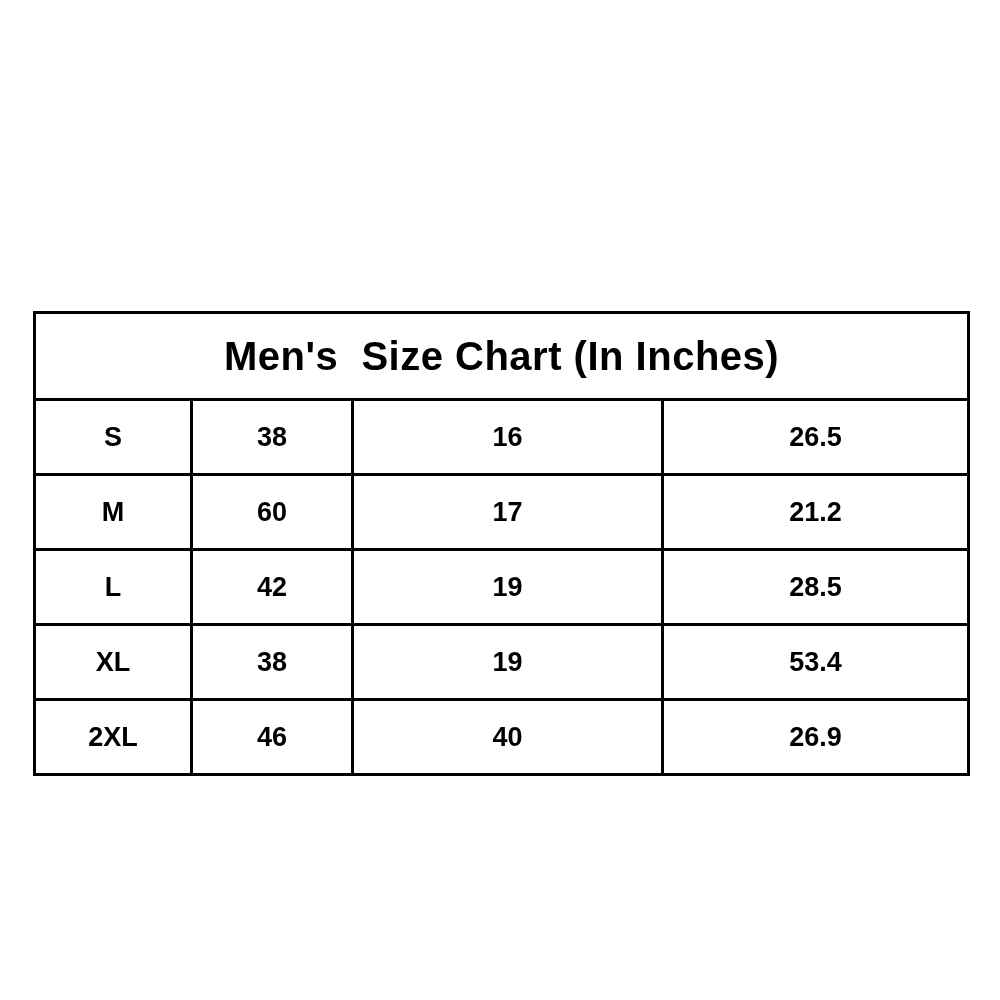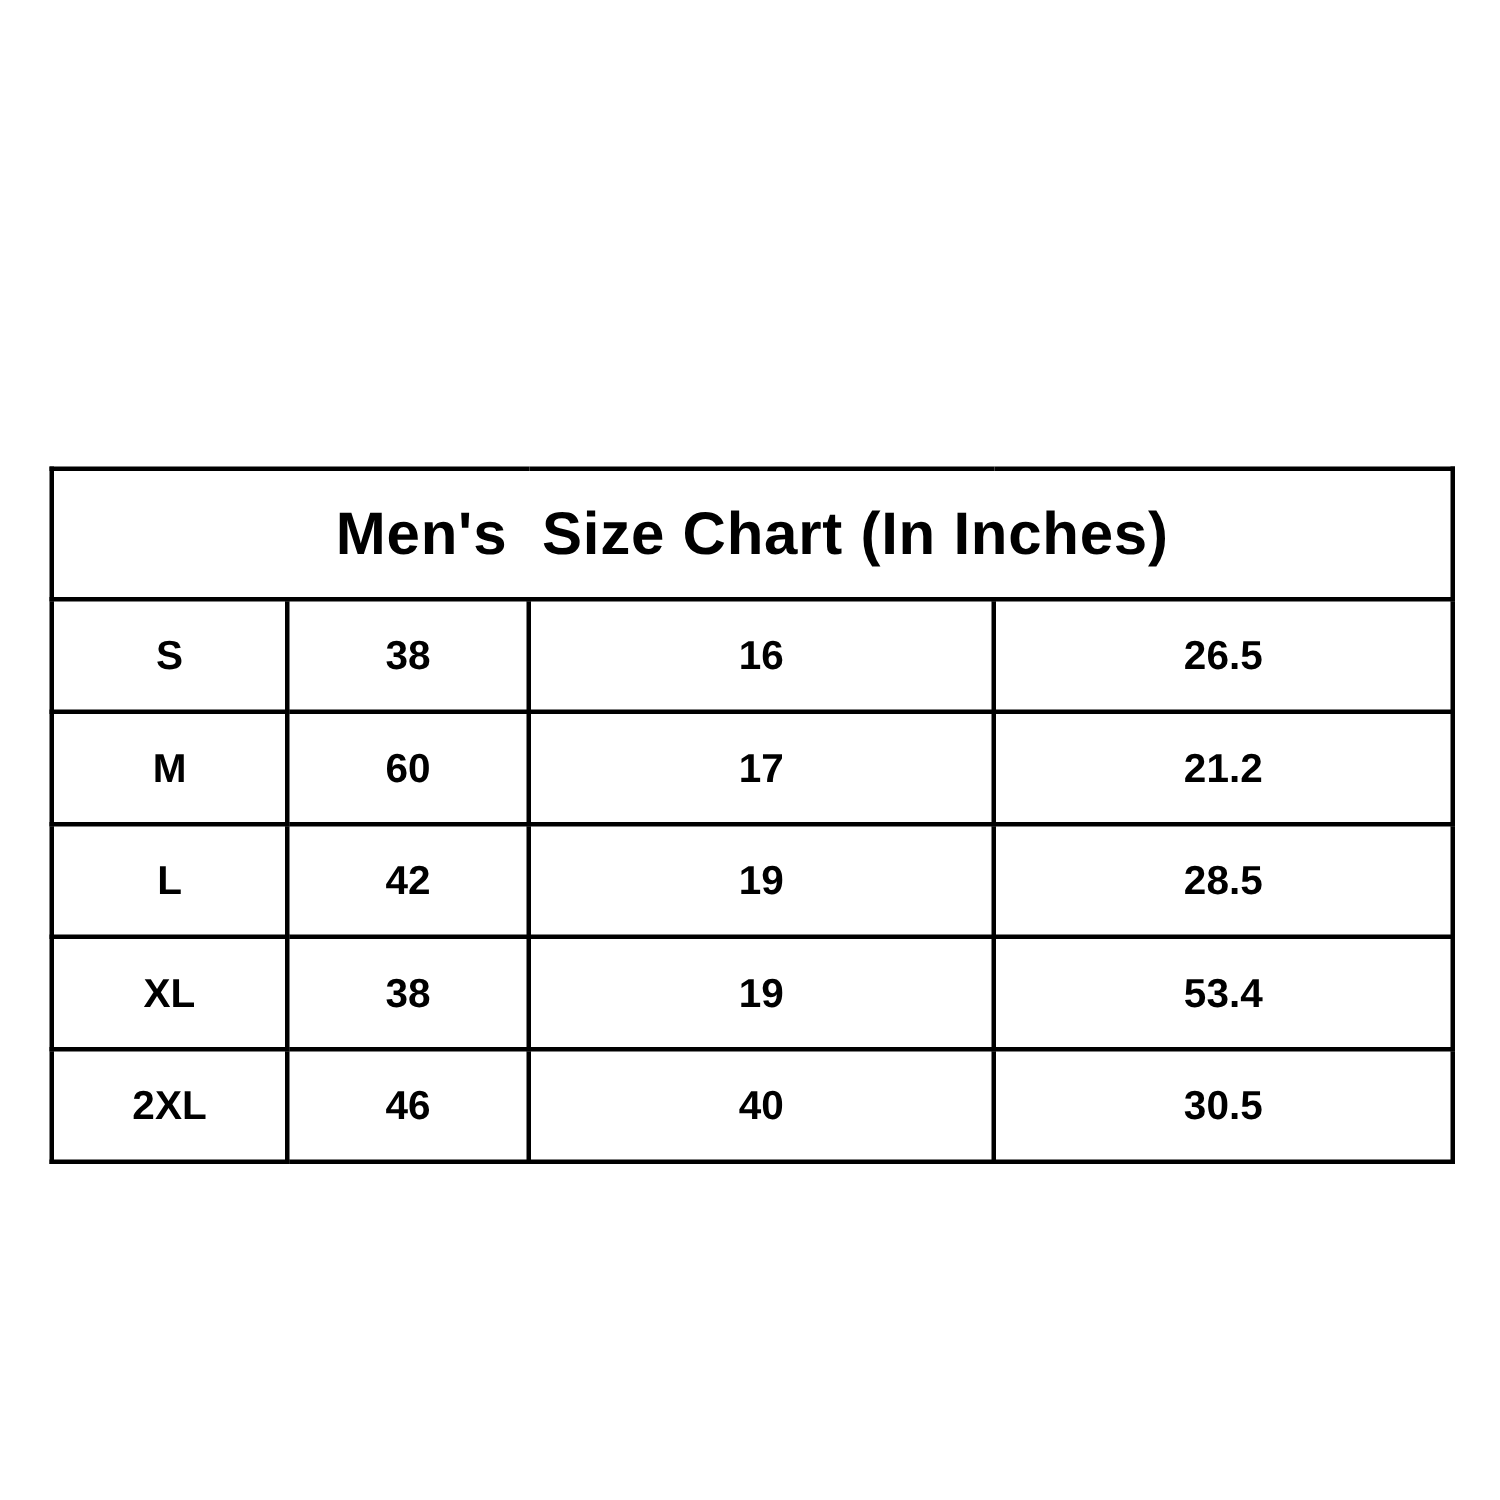--- a/index.html
+++ b/index.html
@@ -88,17 +88,17 @@
       <tr>
         <td class="data-cell">XL</td>
         <td class="data-cell">38</td>
         <td class="data-cell">19</td>
         <td class="data-cell">53.4</td>
       </tr>
       <tr>
         <td class="data-cell">2XL</td>
         <td class="data-cell">46</td>
         <td class="data-cell">40</td>
-        <td class="data-cell">30.5</td>
+        <td class="data-cell">26.9</td>
       </tr>
     </tbody>
   </table>
 </div>
 
 </body></html>

